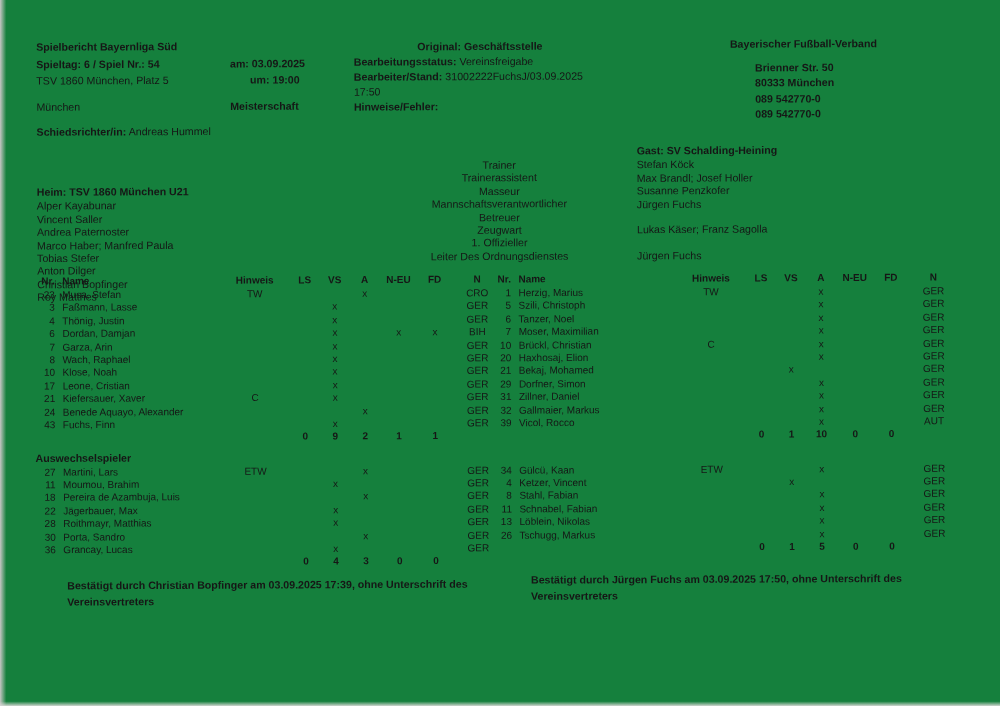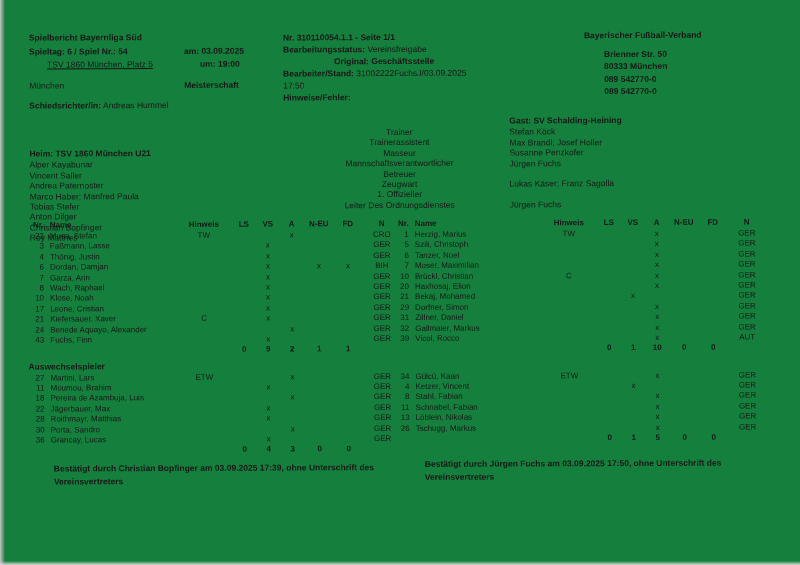--- a/index.html
+++ b/index.html
@@ -30,37 +30,36 @@
   .conf{font-weight:bold;line-height:13px;font-size:8.5px;}
 </style>
 </head>
 <body>
 
 <div class="page">
   <div class="tilt">
 
     <div class="abs b" style="left:30px;top:31px;">Spielbericht Bayernliga Süd</div>
     <div class="abs b" style="left:30px;top:45px;">Spieltag: 6 / Spiel Nr.: 54</div>
-    <div class="abs" style="left:48px;top:58px;text-decoration:underline;">TSV 1860 München, Platz 5</div>
+    <div class="abs" style="left:30px;top:58px;">TSV 1860 München, Platz 5</div>
     <div class="abs" style="left:30px;top:79px;">München</div>
     <div class="abs" style="left:30px;top:99px;">
       <span class="b">Schiedsrichter/in:</span>
       <span>Andreas Hummel</span>
     </div>
     <div class="abs b" style="left:185px;top:45px;">am: 03.09.2025</div>
     <div class="abs b" style="left:185px;top:58px;padding-left:16px;">um: 19:00</div>
     <div class="abs b" style="left:185px;top:79px;">Meisterschaft</div>
 
     <div class="abs meta-block" style="left:284px;top:31px;">
-      <div class="meta-row b">Nr. 310110054.1.1 - Seite 1/1</div>
+      <div class="meta-row b" style="text-align:center;">Original: Geschäftsstelle</div>
       <div class="meta-row">
         <span class="b">Bearbeitungsstatus:</span>
         <span>Vereinsfreigabe</span>
       </div>
-      <div class="meta-row b" style="text-align:center;">Original: Geschäftsstelle</div>
       <div class="meta-row">
         <span class="b">Bearbeiter/Stand:</span>
         <span>31002222FuchsJ/03.09.2025 17:50</span>
       </div>
       <div class="meta-row b">Hinweise/Fehler:</div>
     </div>
 
     <div class="abs b" style="left:585px;top:31px;">Bayerischer Fußball-Verband</div>
     <div class="abs" style="left:605px;top:49px;line-height:12.3px;font-weight:bold;">
         <div class="addr-line">Brienner Str. 50</div>

